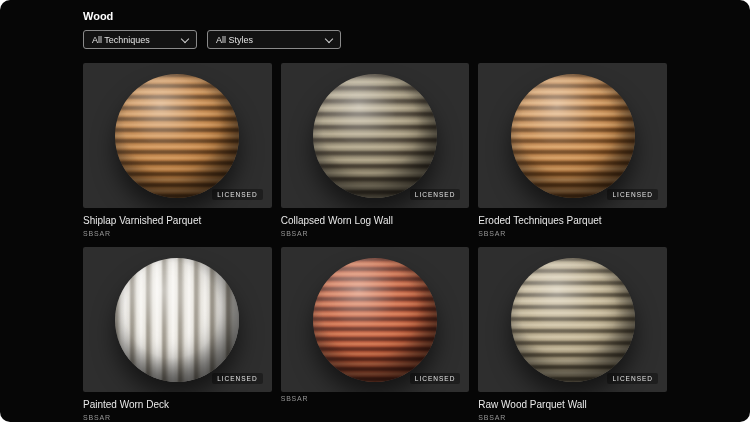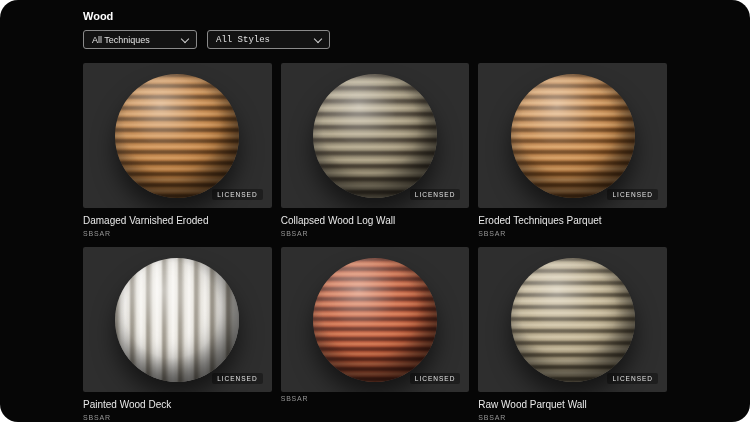--- a/index.html
+++ b/index.html
@@ -1,34 +1,34 @@
 <!DOCTYPE html>
 <html><head>
 <meta charset="utf-8">
 <style>
   html, body { margin: 0; padding: 0; background: #ffffff; font-family: "Liberation Sans", sans-serif; }
   .device {
     width: 750px; height: 422px; box-sizing: border-box;
-    background: #060606; border-radius: 18px; overflow: hidden;
+    background: #060606; border-radius: 10px; overflow: hidden;
     padding: 10px 83px 0 83px;
   }
   .page-title {
     margin: 0 0 7px 0; font-size: 11px; line-height: 13px;
     font-weight: bold; color: #ffffff;
   }
   .filters { display: flex; gap: 10px; margin-bottom: 14px; }
   .dropdown {
     box-sizing: border-box; height: 19px;
     display: flex; align-items: center; justify-content: space-between;
     padding: 0 8px; background: #121212; border: 1px solid #8a8a8a;
     border-radius: 3px; color: #e2e2e2; font-size: 9px; cursor: pointer;
     font-family: "Liberation Sans", sans-serif;
   }
   .dropdown.techniques { width: 114px; }
-  .dropdown.styles { width: 123px; font-family: Liberation Mono, monospace; }
+  .dropdown.styles { width: 134px; }
   .chev {
     width: 5px; height: 5px; flex: 0 0 auto;
     border-left: 1.2px solid #cfcfcf; border-bottom: 1.2px solid #cfcfcf;
     transform: rotate(-45deg); margin-left: 8px; margin-top: -2px;
   }
   .grid {
     display: grid; grid-template-columns: repeat(3, 1fr);
     column-gap: 9px; row-gap: 0;
   }
   .card { cursor: pointer; }
@@ -77,48 +77,48 @@
     </div>
   </div>
 
   <div class="grid">
 
     <div class="card">
       <div class="thumb">
         <div class="sphere" style="background-image: radial-gradient(circle at 37% 26%, rgba(255, 255, 255, 0.45), rgba(255, 255, 255, 0.1) 32%, rgba(255, 255, 255, 0) 55%), radial-gradient(circle at 46% 42%, rgba(0, 0, 0, 0) 48%, rgba(0, 0, 0, 0.3) 74%, rgba(0, 0, 0, 0.7) 100%), repeating-linear-gradient(rgb(110, 69, 32) 0px, rgb(110, 69, 32) 2px, rgb(189, 126, 65) 4px, rgb(217, 157, 95) 7px, rgb(189, 126, 65) 9px, rgb(110, 69, 32) 11px);"></div>
         <span class="badge">LICENSED</span>
       </div>
-      <div class="title">Damaged Varnished Eroded</div>
+      <div class="title">Shiplap Varnished Parquet</div>
       <div class="format">SBSAR</div>
     </div>
 
     <div class="card">
       <div class="thumb">
         <div class="sphere" style="background-image: radial-gradient(circle at 37% 26%, rgba(255, 255, 255, 0.45), rgba(255, 255, 255, 0.1) 32%, rgba(255, 255, 255, 0) 55%), radial-gradient(circle at 46% 42%, rgba(0, 0, 0, 0) 48%, rgba(0, 0, 0, 0.3) 74%, rgba(0, 0, 0, 0.7) 100%), repeating-linear-gradient(rgb(77, 68, 54) 0px, rgb(77, 68, 54) 2px, rgb(147, 136, 111) 5px, rgb(184, 172, 143) 8px, rgb(147, 136, 111) 11px, rgb(77, 68, 54) 13px);"></div>
         <span class="badge">LICENSED</span>
       </div>
-      <div class="title">Collapsed Wood Log Wall</div>
+      <div class="title">Collapsed Worn Log Wall</div>
       <div class="format">SBSAR</div>
     </div>
 
     <div class="card">
       <div class="thumb">
         <div class="sphere" style="background-image: radial-gradient(circle at 37% 26%, rgba(255, 255, 255, 0.45), rgba(255, 255, 255, 0.1) 32%, rgba(255, 255, 255, 0) 55%), radial-gradient(circle at 46% 42%, rgba(0, 0, 0, 0) 48%, rgba(0, 0, 0, 0.3) 74%, rgba(0, 0, 0, 0.7) 100%), repeating-linear-gradient(rgb(117, 72, 31) 0px, rgb(117, 72, 31) 2px, rgb(192, 131, 72) 4px, rgb(221, 165, 104) 7px, rgb(192, 131, 72) 9px, rgb(117, 72, 31) 11px);"></div>
         <span class="badge">LICENSED</span>
       </div>
       <div class="title">Eroded Techniques Parquet</div>
       <div class="format">SBSAR</div>
     </div>
 
     <div class="card">
       <div class="thumb">
         <div class="sphere" style="background-image: radial-gradient(circle at 37% 26%, rgba(255, 255, 255, 0.45), rgba(255, 255, 255, 0.1) 32%, rgba(255, 255, 255, 0) 55%), radial-gradient(circle at 46% 42%, rgba(0, 0, 0, 0) 48%, rgba(0, 0, 0, 0.3) 74%, rgba(0, 0, 0, 0.7) 100%), repeating-linear-gradient(90deg, rgb(160, 154, 142) 0px, rgb(160, 154, 142) 2px, rgb(231, 228, 221) 6px, rgb(247, 245, 241) 10px, rgb(231, 228, 221) 14px, rgb(160, 154, 142) 16px);"></div>
         <span class="badge">LICENSED</span>
       </div>
-      <div class="title">Painted Wood Deck</div>
+      <div class="title">Painted Worn Deck</div>
       <div class="format">SBSAR</div>
     </div>
 
     <div class="card">
       <div class="thumb">
         <div class="sphere" style="background-image: radial-gradient(circle at 37% 26%, rgba(255, 255, 255, 0.45), rgba(255, 255, 255, 0.1) 32%, rgba(255, 255, 255, 0) 55%), radial-gradient(circle at 46% 42%, rgba(0, 0, 0, 0) 48%, rgba(0, 0, 0, 0.3) 74%, rgba(0, 0, 0, 0.7) 100%), repeating-linear-gradient(rgb(111, 48, 32) 0px, rgb(111, 48, 32) 2px, rgb(192, 92, 59) 4px, rgb(218, 125, 85) 6px, rgb(192, 92, 59) 8px, rgb(111, 48, 32) 10px);"></div>
         <span class="badge">LICENSED</span>
       </div>
       <div class="format">SBSAR</div>
     </div>

